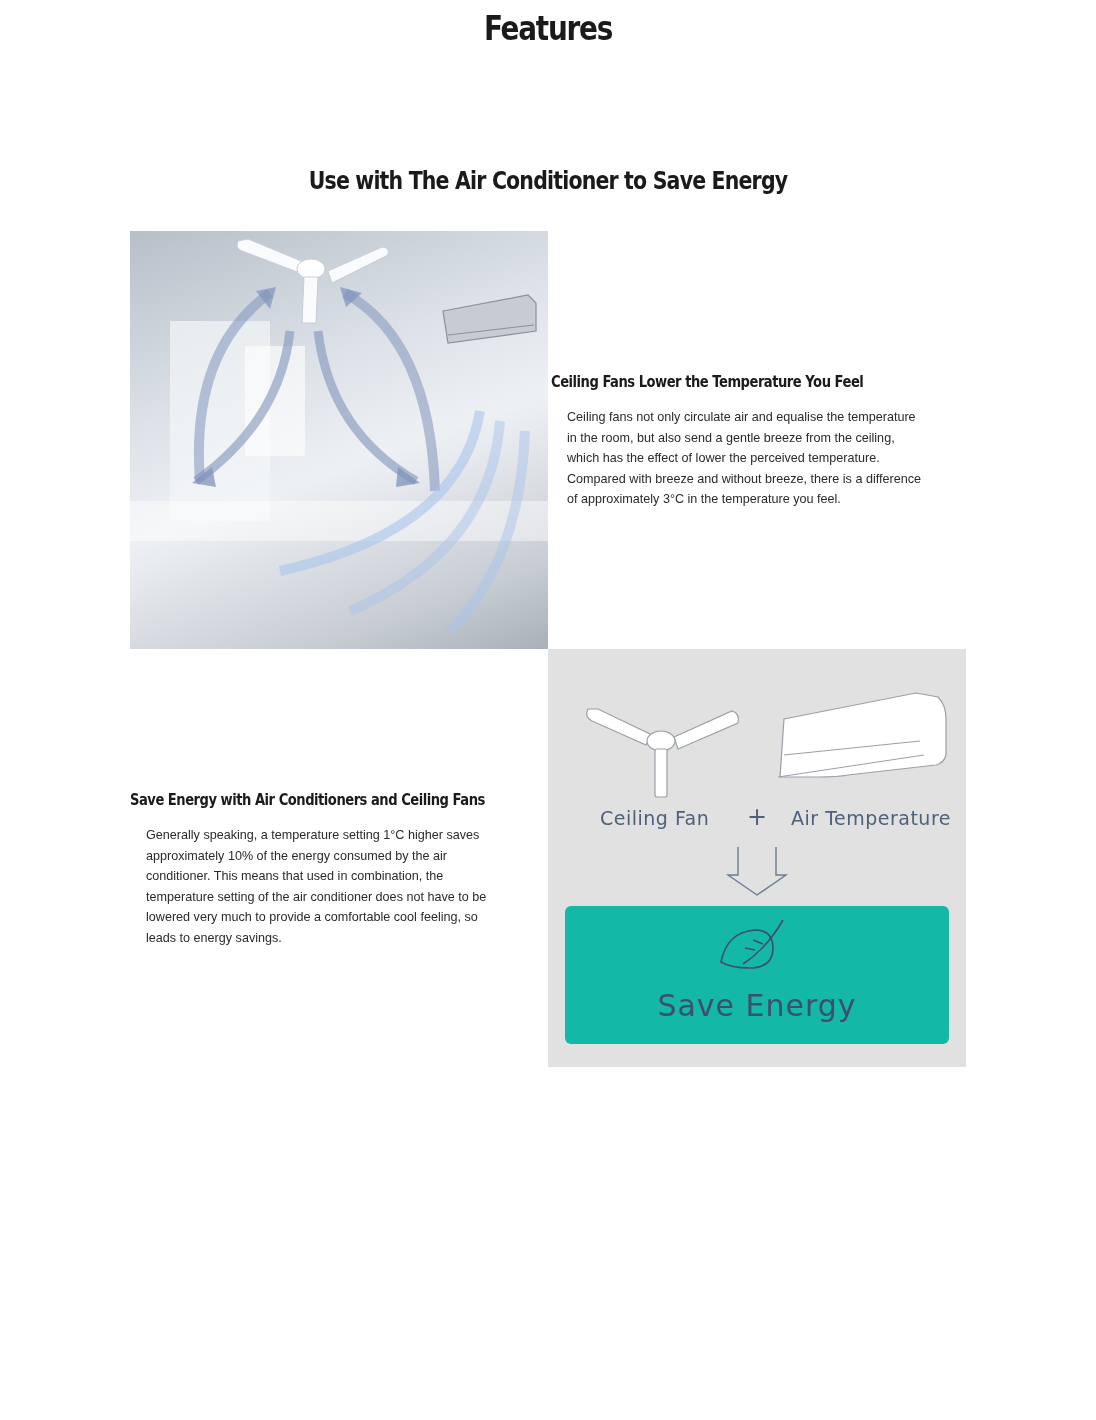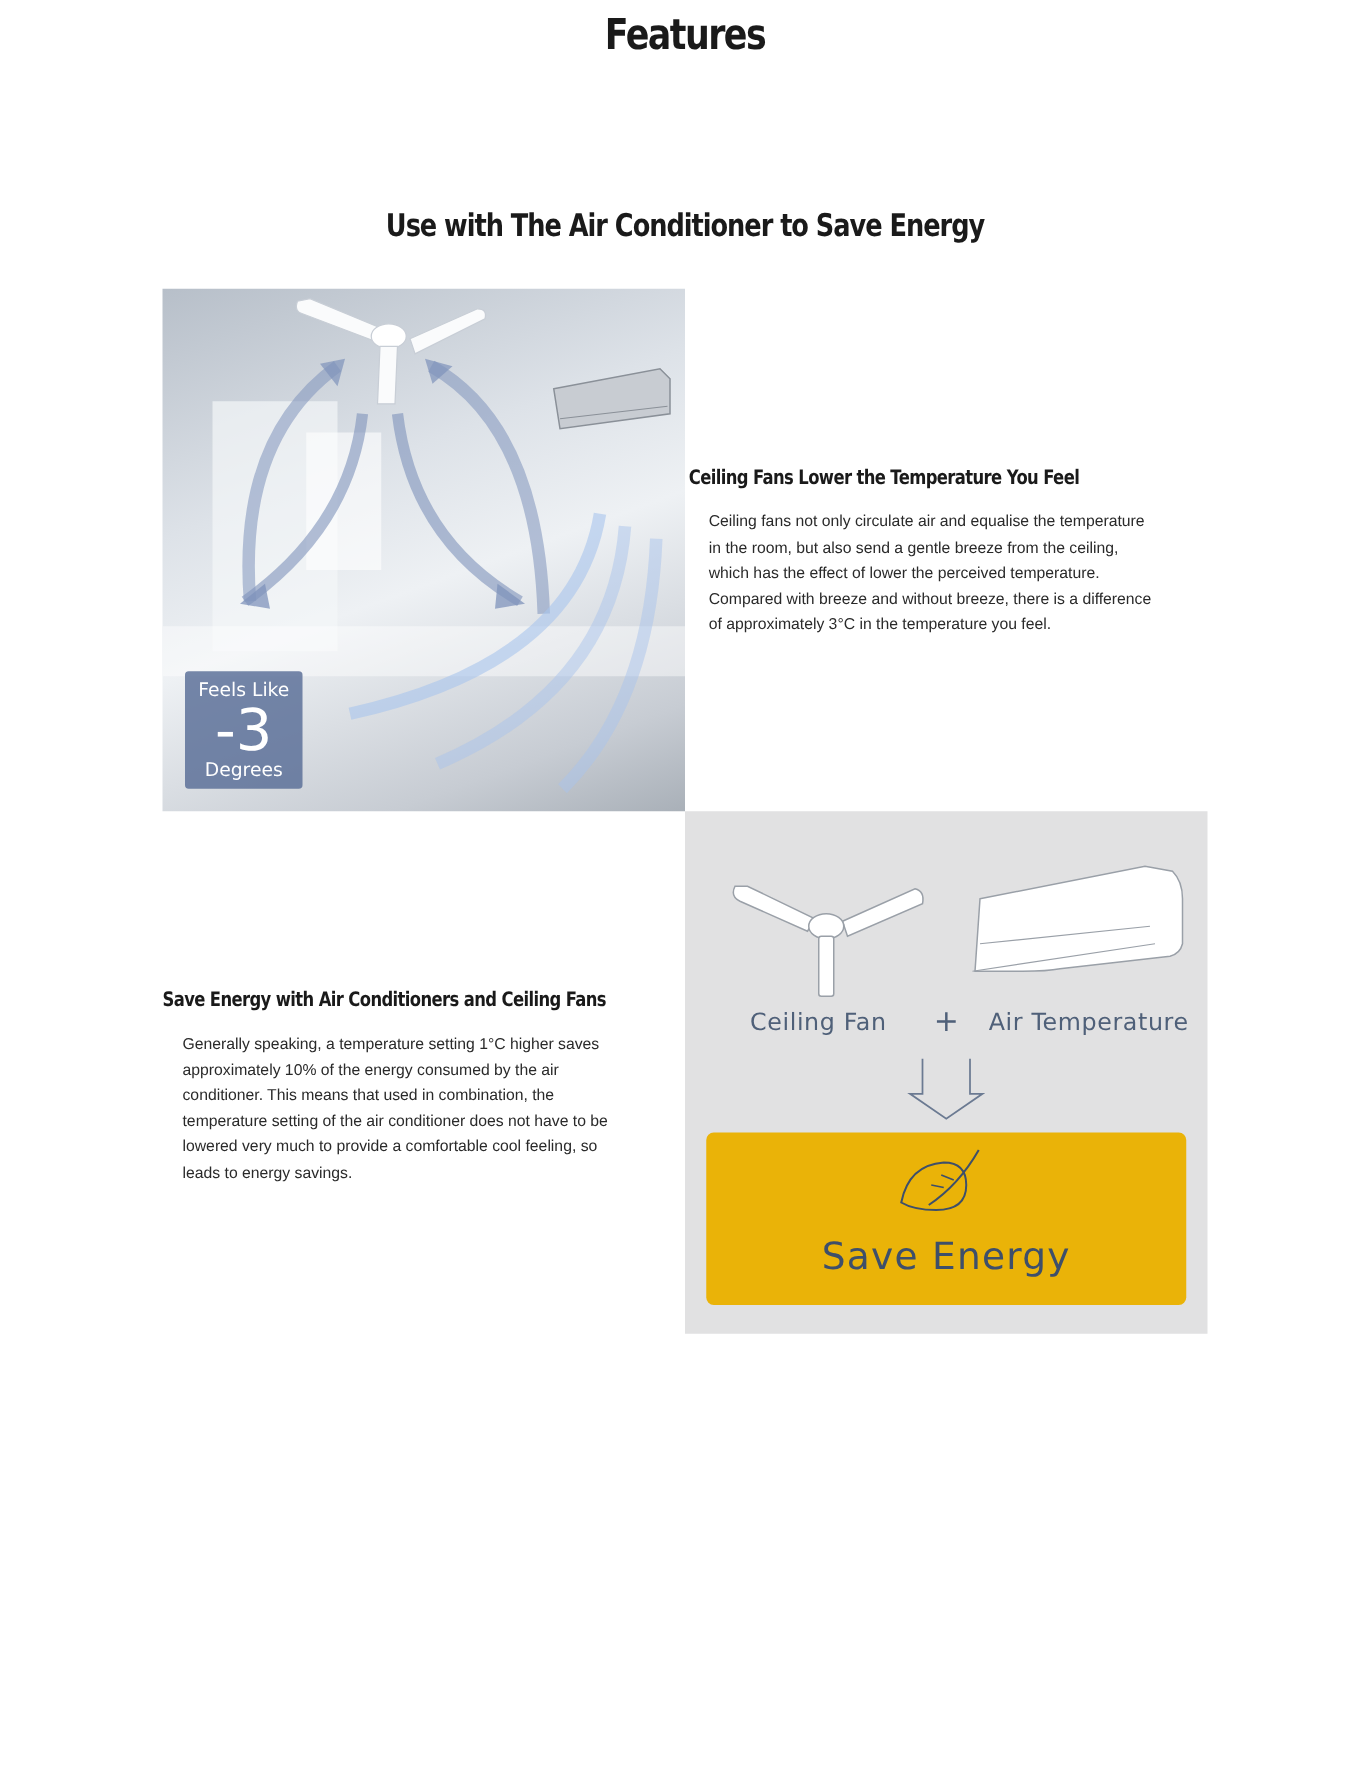--- a/index.html
+++ b/index.html
@@ -12,21 +12,21 @@
   .text-block { position:absolute; width:390px; }
   .text-block.right { left:551px; top:372px; }
   .text-block.left { left:130px; top:790px; }
   .sub-heading { font-family:"DejaVu Sans", sans-serif; font-weight:bold; font-size:16px; letter-spacing:-0.6px; transform-origin:left; transform:scaleX(0.82); white-space:nowrap; color:#1a1a1a; margin:0 0 12px 0; }
   .body-text { font-size:12.6px; line-height:20.6px; color:#2a2a2a; margin:16px; }
   .feels-badge { position:absolute; left:18px; top:306px; width:94px; height:94px; background:rgba(88,108,150,0.82); border-radius:3px; color:#fff; text-align:center; font-family:"DejaVu Sans", sans-serif; }
   .feels-top { font-size:15px; margin-top:6px; display:block; }
   .feels-num { font-size:46px; line-height:46px; display:block; }
   .feels-bottom { font-size:15px; display:block; }
   .diag-label { position:absolute; top:158px; font-family:"DejaVu Sans", sans-serif; font-size:19px; color:#4f6079; letter-spacing:0.5px;text-align:right; }
-  .save-box { position:absolute; left:17px; top:257px; width:384px; height:138px; background:#eab308; border-radius:6px; }
+  .save-box { position:absolute; left:17px; top:257px; width:384px; height:138px; background:#14b8a6; border-radius:6px; }
   .save-label { position:absolute; top:82px; left:0; width:100%; text-align:center; font-family:"DejaVu Sans", sans-serif; font-size:30px; color:#3e4f6a; letter-spacing:1px; }
 </style>
 </head>
 <body>
 
 <h1 class="page-title">Features</h1>
 <h2 class="section-title">Use with The Air Conditioner to Save Energy</h2>
 
 <div class="tile photo">
   <svg width="418" height="418" viewBox="0 0 418 418" style="position:absolute;left:0;top:0">
@@ -52,25 +52,20 @@
     <path d="M215 62 Q300 110 305 260" fill="none" stroke="#7f93bb" stroke-width="10" opacity="0.55"></path>
     <polygon points="210,56 232,62 216,76" fill="#7f93bb" opacity="0.7"></polygon>
     <path d="M160 100 Q150 190 66 250" fill="none" stroke="#7f93bb" stroke-width="9" opacity="0.6"></path>
     <polygon points="62,252 82,236 86,256" fill="#7f93bb" opacity="0.75"></polygon>
     <path d="M188 100 Q200 200 286 250" fill="none" stroke="#7f93bb" stroke-width="9" opacity="0.6"></path>
     <polygon points="290,252 268,236 266,256" fill="#7f93bb" opacity="0.75"></polygon>
     <path d="M350 180 Q330 300 150 340" fill="none" stroke="#a9c4ec" stroke-width="10" opacity="0.6"></path>
     <path d="M370 190 Q360 320 220 380" fill="none" stroke="#a9c4ec" stroke-width="10" opacity="0.5"></path>
     <path d="M395 200 Q390 330 320 400" fill="none" stroke="#a9c4ec" stroke-width="10" opacity="0.5"></path>
   </svg>
-  <div class="feels-badge">
-    <span class="feels-top">Feels Like</span>
-    <span class="feels-num">-3</span>
-    <span class="feels-bottom">Degrees</span>
-  </div>
 </div>
 
 <div class="text-block right">
   <h3 class="sub-heading">Ceiling Fans Lower the Temperature You Feel</h3>
   <p class="body-text">Ceiling fans not only circulate air and equalise the temperature in the room, but also send a gentle breeze from the ceiling, which has the effect of lower the perceived temperature. Compared with breeze and without breeze, there is a difference of approximately 3°C in the temperature you feel.</p>
 </div>
 
 <div class="text-block left">
   <h3 class="sub-heading">Save Energy with Air Conditioners and Ceiling Fans</h3>
   <p class="body-text">Generally speaking, a temperature setting 1°C higher saves approximately 10% of the energy consumed by the air conditioner. This means that used in combination, the temperature setting of the air conditioner does not have to be lowered very much to provide a comfortable cool feeling, so leads to energy savings.</p>

